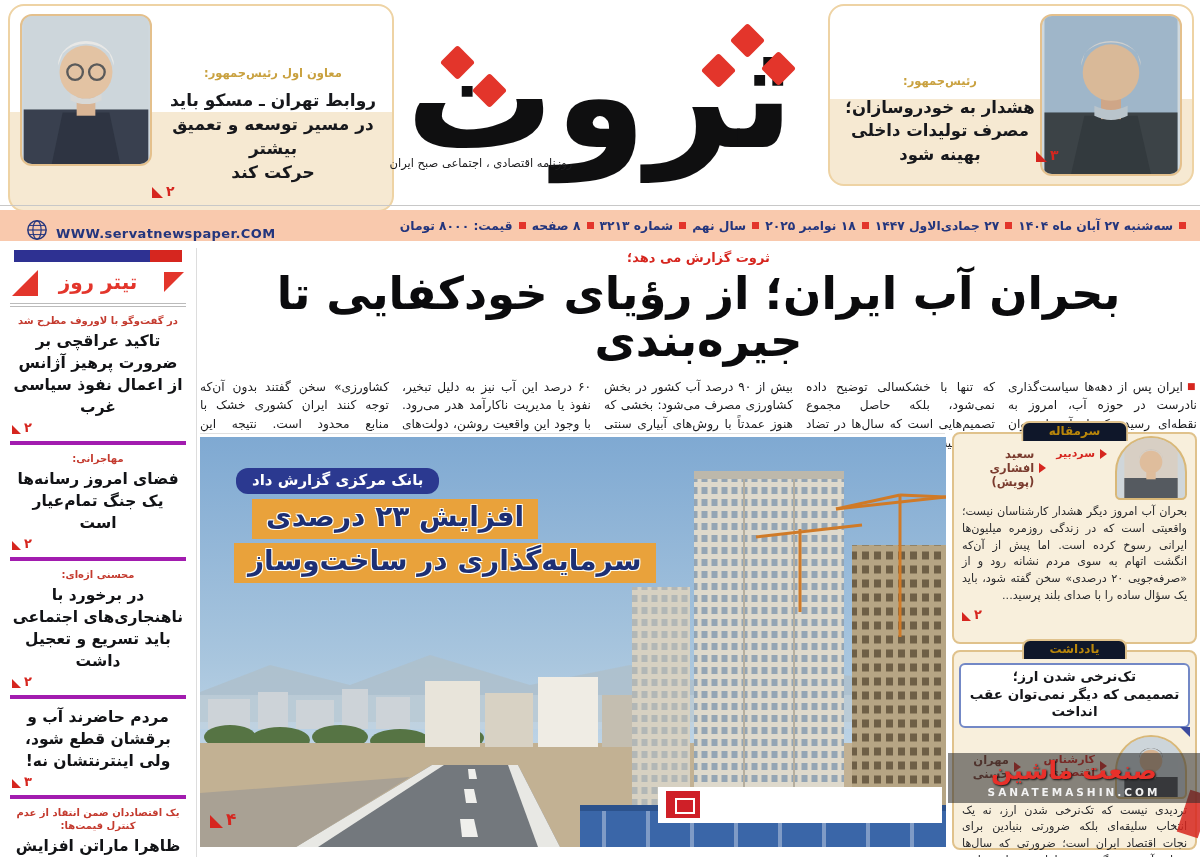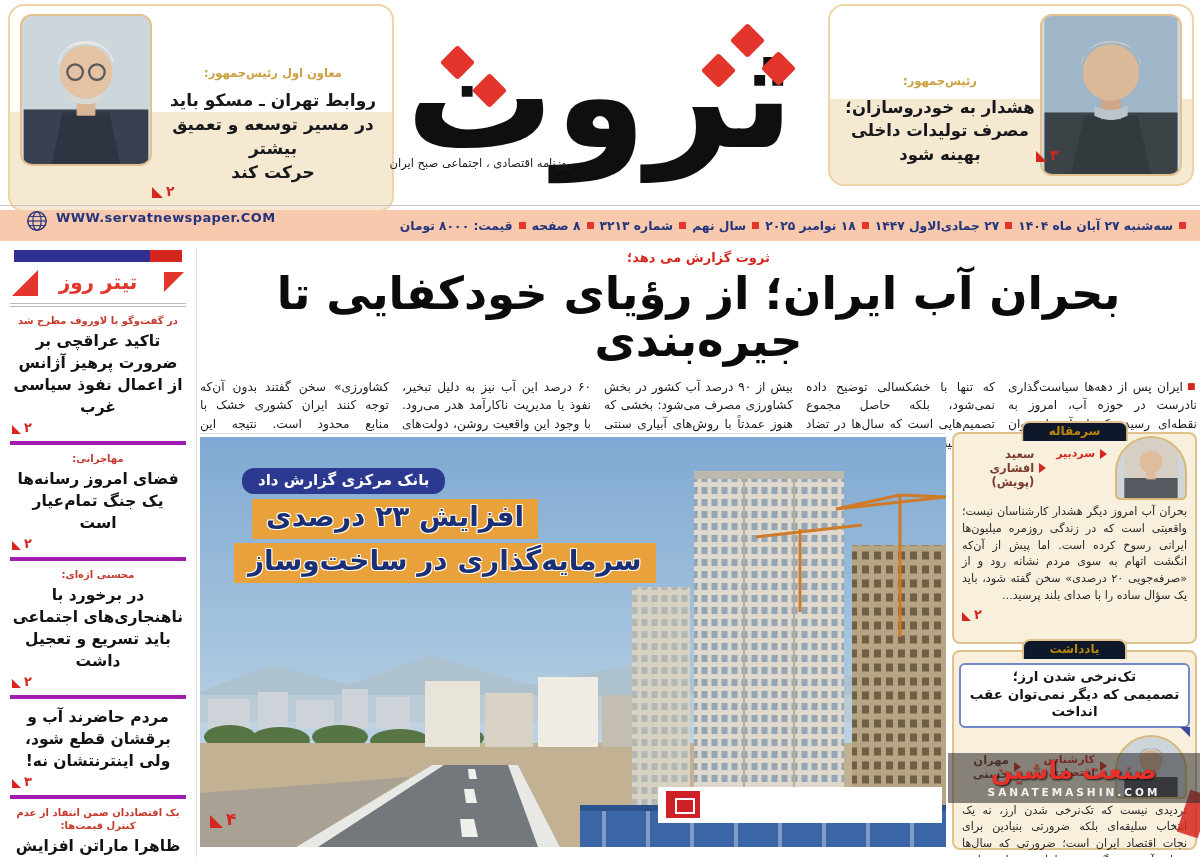--- a/index.html
+++ b/index.html
@@ -33,21 +33,21 @@
   #logo-title { font-size:148px; font-weight:900; color:#0f0f10; text-align:center; line-height:192px;
                 direction:rtl; letter-spacing:-4px; }
   .dmd { position:absolute; width:25px; height:25px; background:#e3352b; transform:rotate(45deg); border-radius:3px; }
   #logo-sub { position:absolute; left:46px; top:156px; width:190px; font-size:11.5px; color:#1d1d1f;
               direction:rtl; text-align:center; }
 
   .hr205 { position:absolute; left:0; top:205px; width:1200px; border-top:1px solid #c8c8c8; }
 
   
   #datebar { position:absolute; left:0; top:210px; width:1200px; height:31px; background:#f9c9ad; }
-  #db-left { position:absolute; left:26px; top:0; height:31px; display:flex; align-items:flex-start; gap:8px; }
+  #db-left { position:absolute; left:26px; top:0; height:31px; display:flex; align-items:flex-end; gap:8px; }
   #db-url { color:#23357d; font-weight:bold; font-size:13px; letter-spacing:.4px; }
   #db-right { position:absolute; right:8px; top:0; height:31px; direction:rtl; display:flex; align-items:center;
               color:#23357d; font-weight:bold; font-size:12.3px; }
   .db-item { display:flex; align-items:center; white-space:nowrap; }
   .db-item::before { content:""; width:7px; height:7px; background:#e3352b; margin:0 6px; display:inline-block; }
 
   
   #sidebar { position:absolute; left:0; top:248px; width:197px; height:609px; border-right:1px solid #dddddd;
              padding:0 10px; overflow:hidden; }
   #titr-bar { margin:2px 4px 0; height:12px; background:#2e3192; position:relative; }
@@ -78,21 +78,21 @@
   .col { flex:1; }
   .col-first::before { content:"■"; color:#d6261f; font-size:9px; margin-left:4px; position:relative; top:-2px; }
   .pg-inline { display:inline-flex; align-items:flex-end; gap:3px; color:#d6261f; font-weight:bold;
                font-size:14px; direction:ltr; margin-right:6px; }
   .pg-inline::before { content:""; width:0; height:0; border-bottom:10px solid #d6261f; border-right:10px solid transparent; }
 
   
   #photo { position:absolute; left:200px; top:437px; width:746px; height:410px; overflow:hidden; background:#a9c6de; }
   #photo > svg.scene { position:absolute; left:0; top:0; width:746px; height:410px; }
   #photo-badge { position:absolute; left:36px; top:31px; background:#2b3990; color:#ffffff; font-weight:bold;
-                 font-size:15px; padding:3px 16px 5px; border-radius:12px; direction:rtl;margin-left:6px; }
+                 font-size:15px; padding:3px 16px 5px; border-radius:12px; direction:rtl; }
   .ph-line { position:absolute; background:#e9a23b; color:#1d2f74; font-size:28px; font-weight:900;
              padding:1px 14px 6px; direction:rtl; white-space:nowrap;
              text-shadow:1px 1px 0 #fdfdf4,-1px -1px 0 #fdfdf4,1px -1px 0 #fdfdf4,-1px 1px 0 #fdfdf4; }
   #ph-line1 { left:52px; top:62px; }
   #ph-line2 { left:34px; top:106px; }
   #caption-strip { position:absolute; left:458px; top:350px; width:284px; height:36px; background:#ffffff; }
   #caption-flag { position:absolute; left:8px; top:4px; width:34px; height:27px; background:#cf2028; }
   #caption-flag::after { content:""; position:absolute; left:9px; top:7px; width:16px; height:12px;
                          border:2px solid #ffffff; }
   #photo-pg { position:absolute; left:10px; top:374px; }

